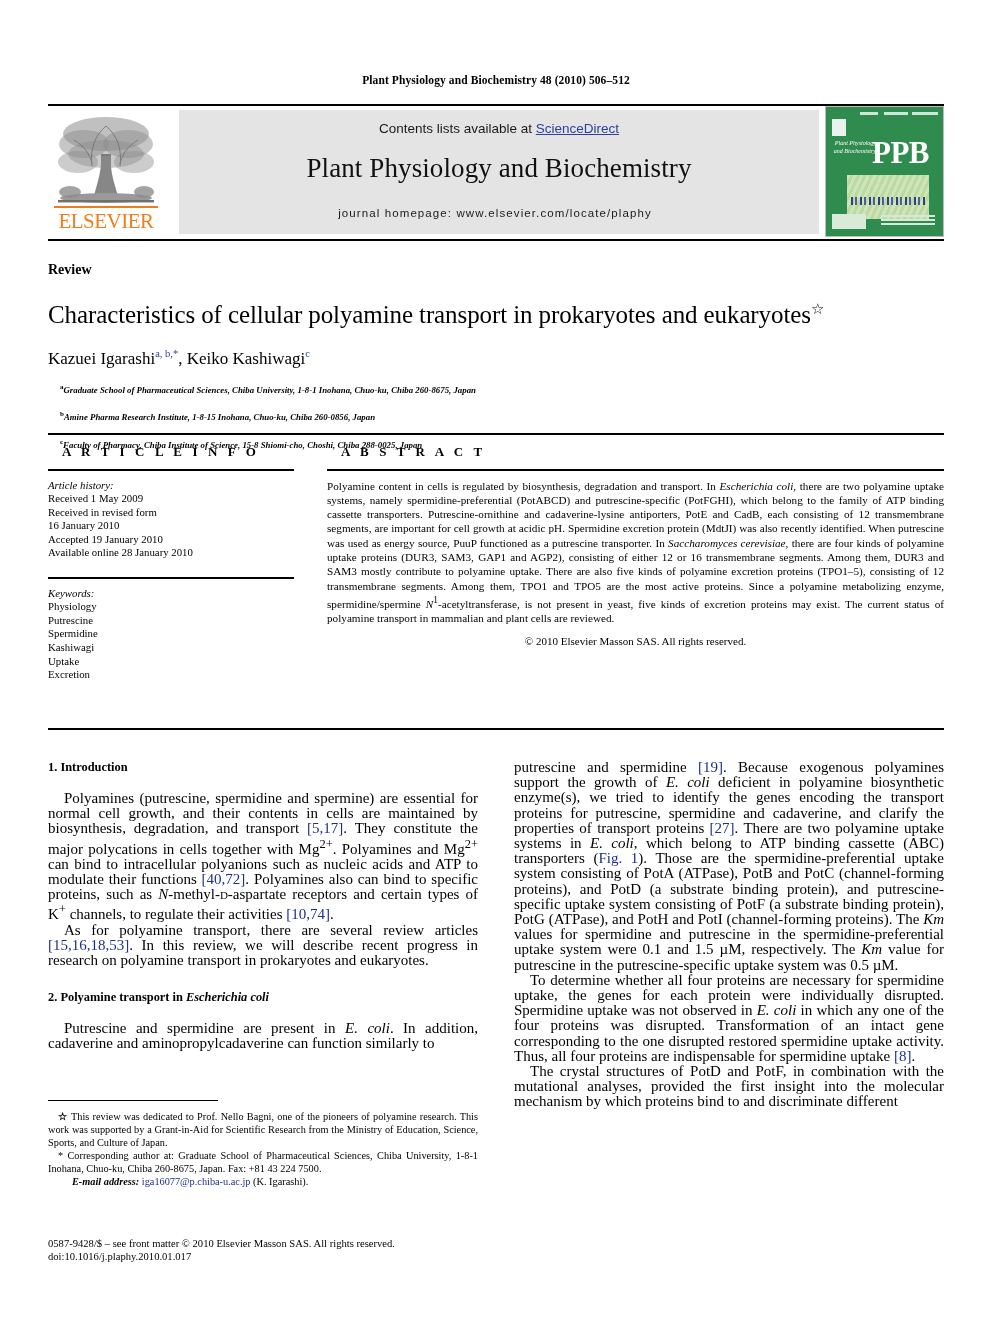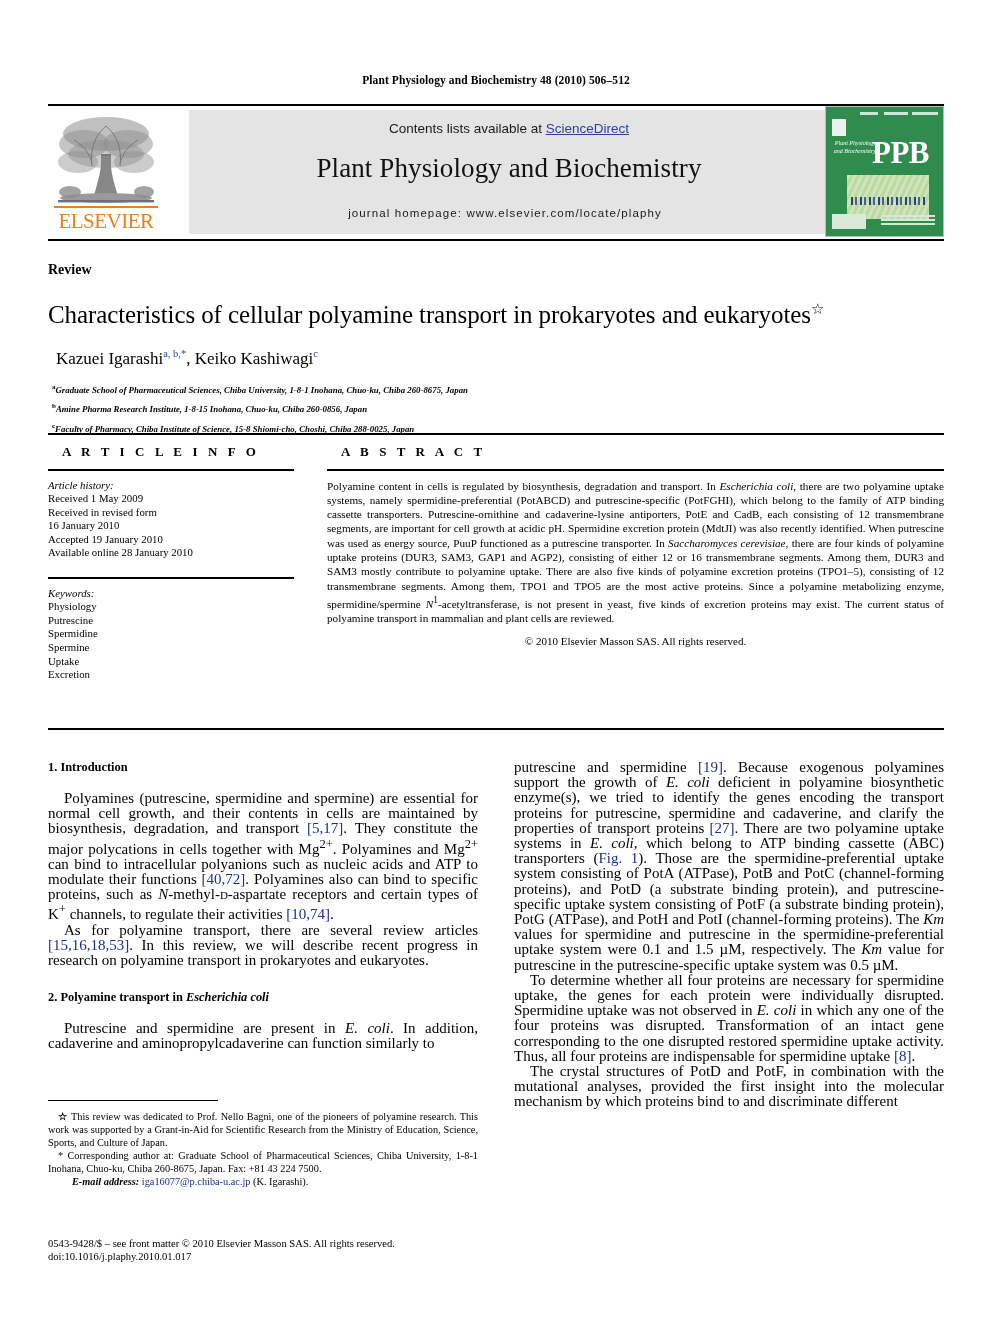--- a/index.html
+++ b/index.html
@@ -79,21 +79,21 @@
     line-height: 24px;
   }
   .elsevier-word .ew-rule {
     display: block;
     height: 1.5px;
     background: #ef7d1a;
     margin: 0 4px 1px 4px;
   }
   .grey-band {
     position: absolute;
-    left: 141px; top: 6px;
+    left: 131px; top: 6px;
     width: 640px;
     height: 124px;
     background: #e4e4e4;
   }
   .contents-line {
     position: absolute;
     left: 0; top: 11px;
     width: 640px;
     text-align: center;
     font-family: "Liberation Sans", sans-serif;
@@ -228,33 +228,33 @@
     line-height: 30px;
     margin: 0 0 18px 0;
     letter-spacing: -0.1px;
   }
   .paper-title .star {
     font-size: 15px;
     vertical-align: super;
   }
   .authors {
     font-size: 17px;
-    margin: 0 0 12px 8px;
+    margin: 0 0 12px 0;
   }
   .authors sup {
     font-size: 10.5px;
     color: #2b3f9e;
     vertical-align: super;
   }
   .affil {
     font-size: 8.8px;
     font-style: italic;
     font-weight: bold;
     line-height: 12.4px;
-    margin: 4px;
+    margin: 12px;
   }
   .affil sup {
     font-style: normal;
     font-size: 7px;
     vertical-align: super;
   }
 
   
   .rule-a {
     position: absolute;
@@ -462,21 +462,21 @@
       <div>Accepted 19 January 2010</div>
       <div>Available online 28 January 2010</div>
     </div>
     <div class="kwgap"></div>
     <div class="hairline"></div>
     <div class="grp">
       <div class="lbl">Keywords:</div>
       <div>Physiology</div>
       <div>Putrescine</div>
       <div>Spermidine</div>
-      <div>Spermine</div>
+      <div>Kashiwagi</div>
       <div>Uptake</div>
       <div>Excretion</div>
     </div>
   </div>
 
   <div class="abscol">
     <div class="secthead">A B S T R A C T</div>
     <div class="hairline"></div>
     <p class="abstext">Polyamine content in cells is regulated by biosynthesis, degradation and transport. In <i>Escherichia coli</i>, there are two polyamine uptake systems, namely spermidine-preferential (PotABCD) and putrescine-specific (PotFGHI), which belong to the family of ATP binding cassette transporters. Putrescine-ornithine and cadaverine-lysine antiporters, PotE and CadB, each consisting of 12 transmembrane segments, are important for cell growth at acidic pH. Spermidine excretion protein (MdtJI) was also recently identified. When putrescine was used as energy source, PuuP functioned as a putrescine transporter. In <i>Saccharomyces cerevisiae</i>, there are four kinds of polyamine uptake proteins (DUR3, SAM3, GAP1 and AGP2), consisting of either 12 or 16 transmembrane segments. Among them, DUR3 and SAM3 mostly contribute to polyamine uptake. There are also five kinds of polyamine excretion proteins (TPO1–5), consisting of 12 transmembrane segments. Among them, TPO1 and TPO5 are the most active proteins. Since a polyamine metabolizing enzyme, spermidine/spermine <i>N</i><sup>1</sup>-acetyltransferase, is not present in yeast, five kinds of excretion proteins may exist. The current status of polyamine transport in mammalian and plant cells are reviewed.</p>
     <p class="copyline">© 2010 Elsevier Masson SAS. All rights reserved.</p>
@@ -499,17 +499,17 @@
   </div>
 
   <div class="footrule"></div>
   <div class="footnotes">
     <p class="fn-ind"><span style="font-weight:bold">☆</span> This review was dedicated to Prof. Nello Bagni, one of the pioneers of polyamine research. This work was supported by a Grant-in-Aid for Scientific Research from the Ministry of Education, Science, Sports, and Culture of Japan.</p>
     <p class="fn-ind">* Corresponding author at: Graduate School of Pharmaceutical Sciences, Chiba University, 1-8-1 Inohana, Chuo-ku, Chiba 260-8675, Japan. Fax: +81 43 224 7500.</p>
     <p style="text-indent:24px"><span class="em">E-mail address:</span> <a class="mail" href="#">iga16077@p.chiba-u.ac.jp</a> <span>(K. Igarashi).</span></p>
   </div>
 
   <div class="issnblock">
-    <p>0543-9428/$ – see front matter © 2010 Elsevier Masson SAS. All rights reserved.</p>
+    <p>0587-9428/$ – see front matter © 2010 Elsevier Masson SAS. All rights reserved.</p>
     <p>doi:10.1016/j.plaphy.2010.01.017</p>
   </div>
 
 </div>
 
 </body></html>

